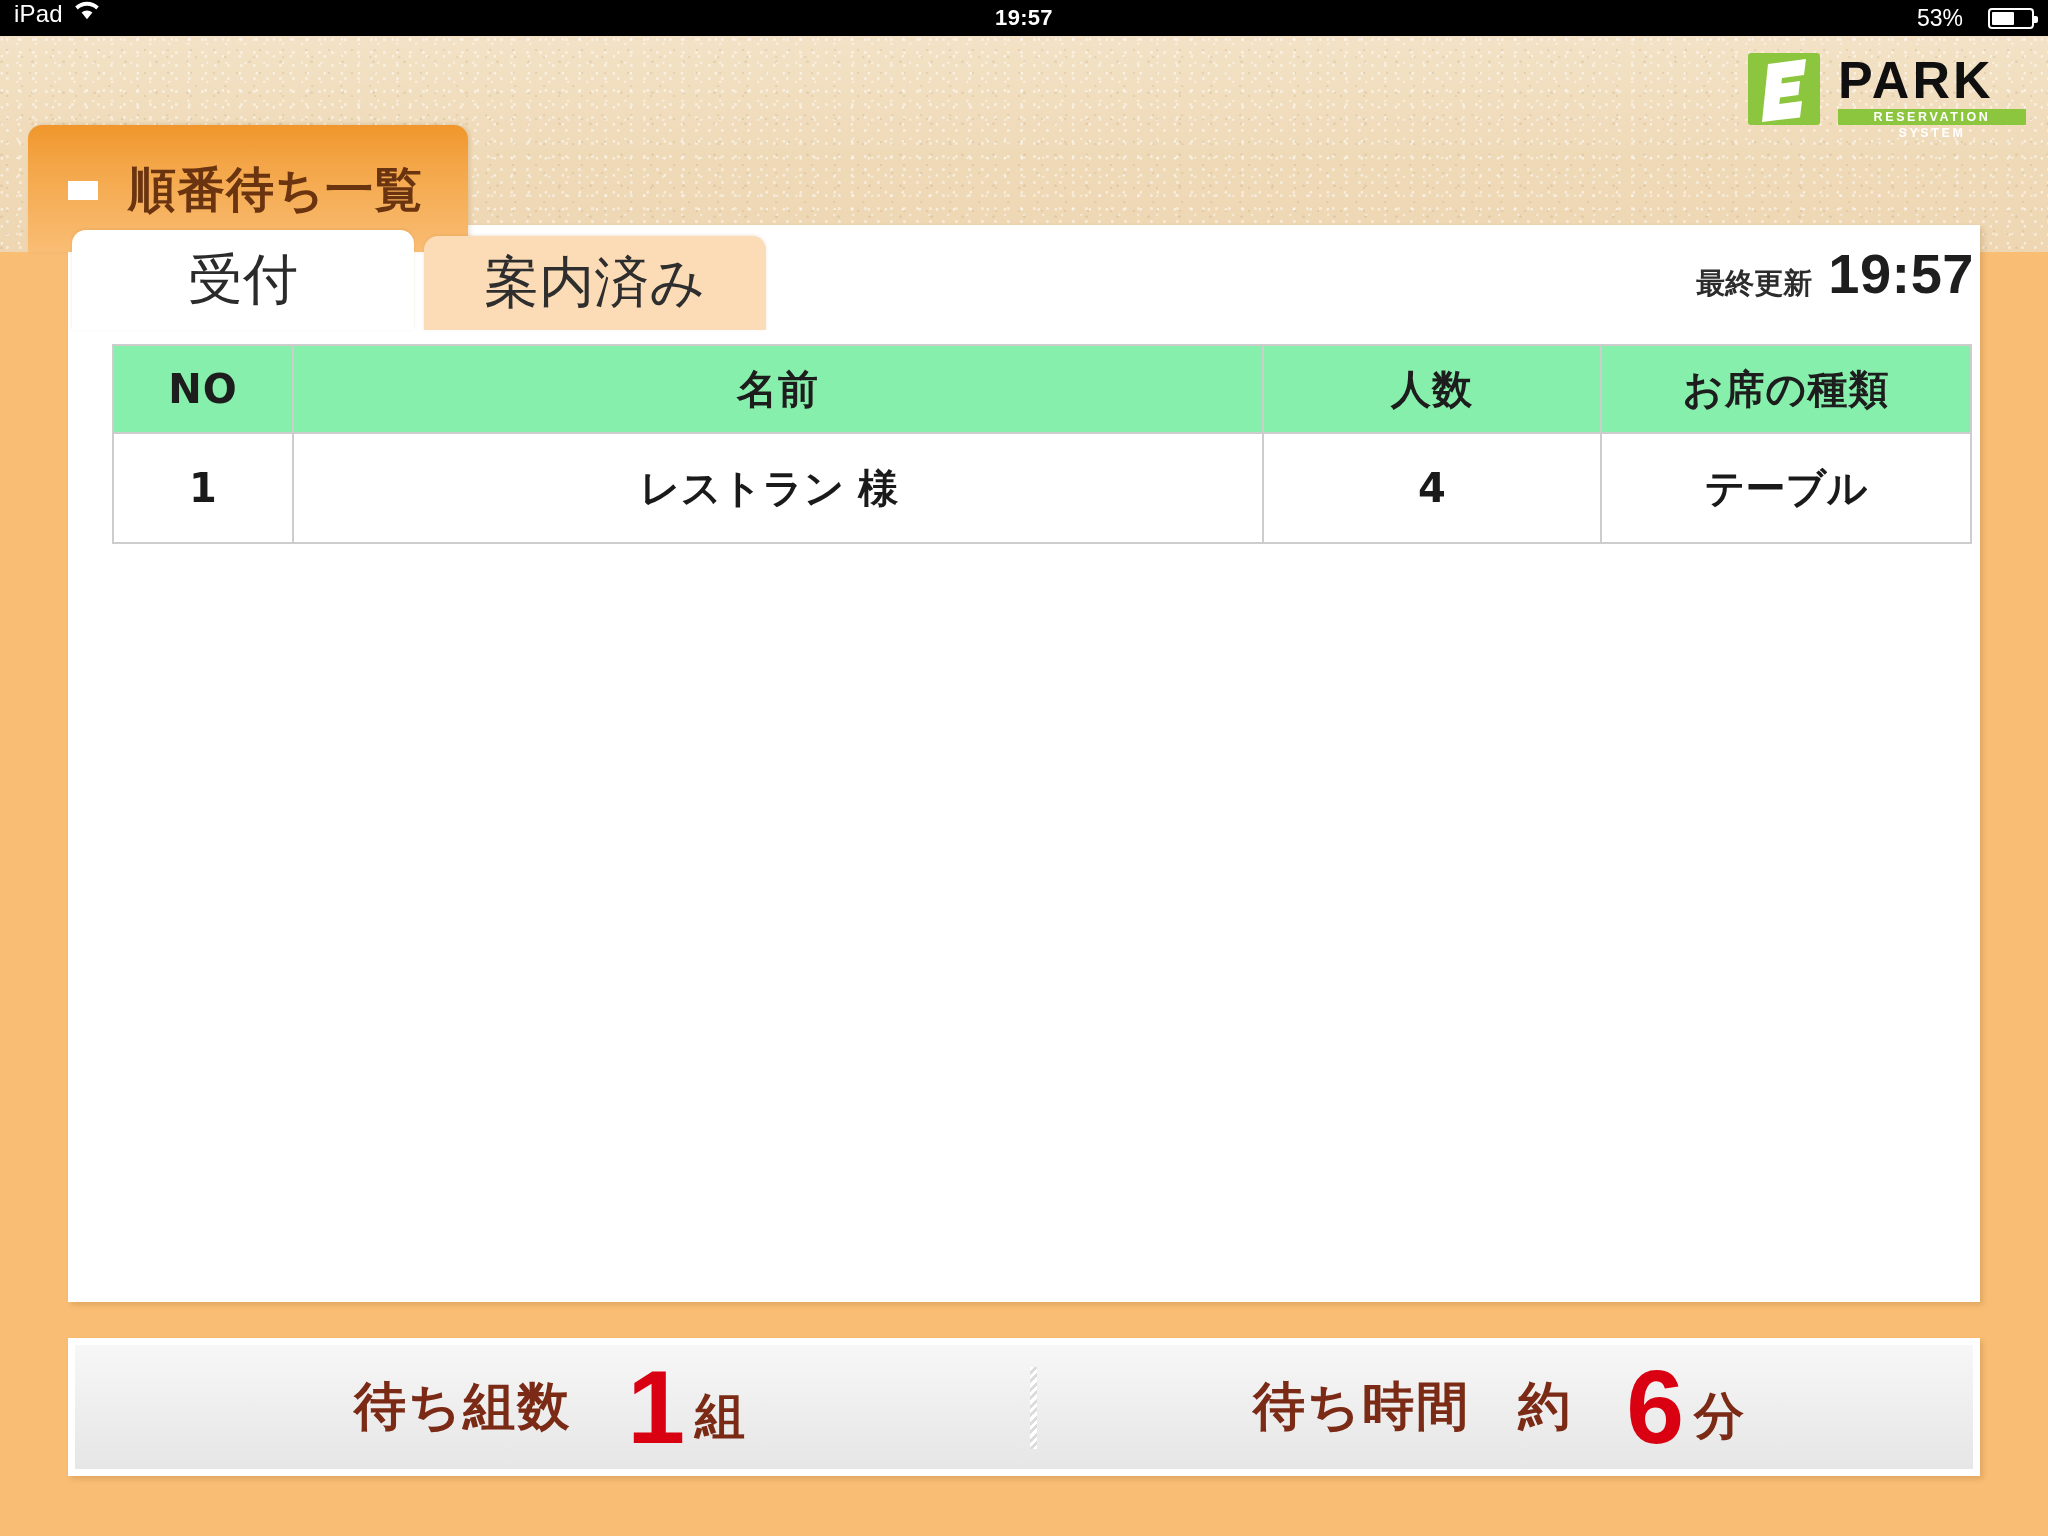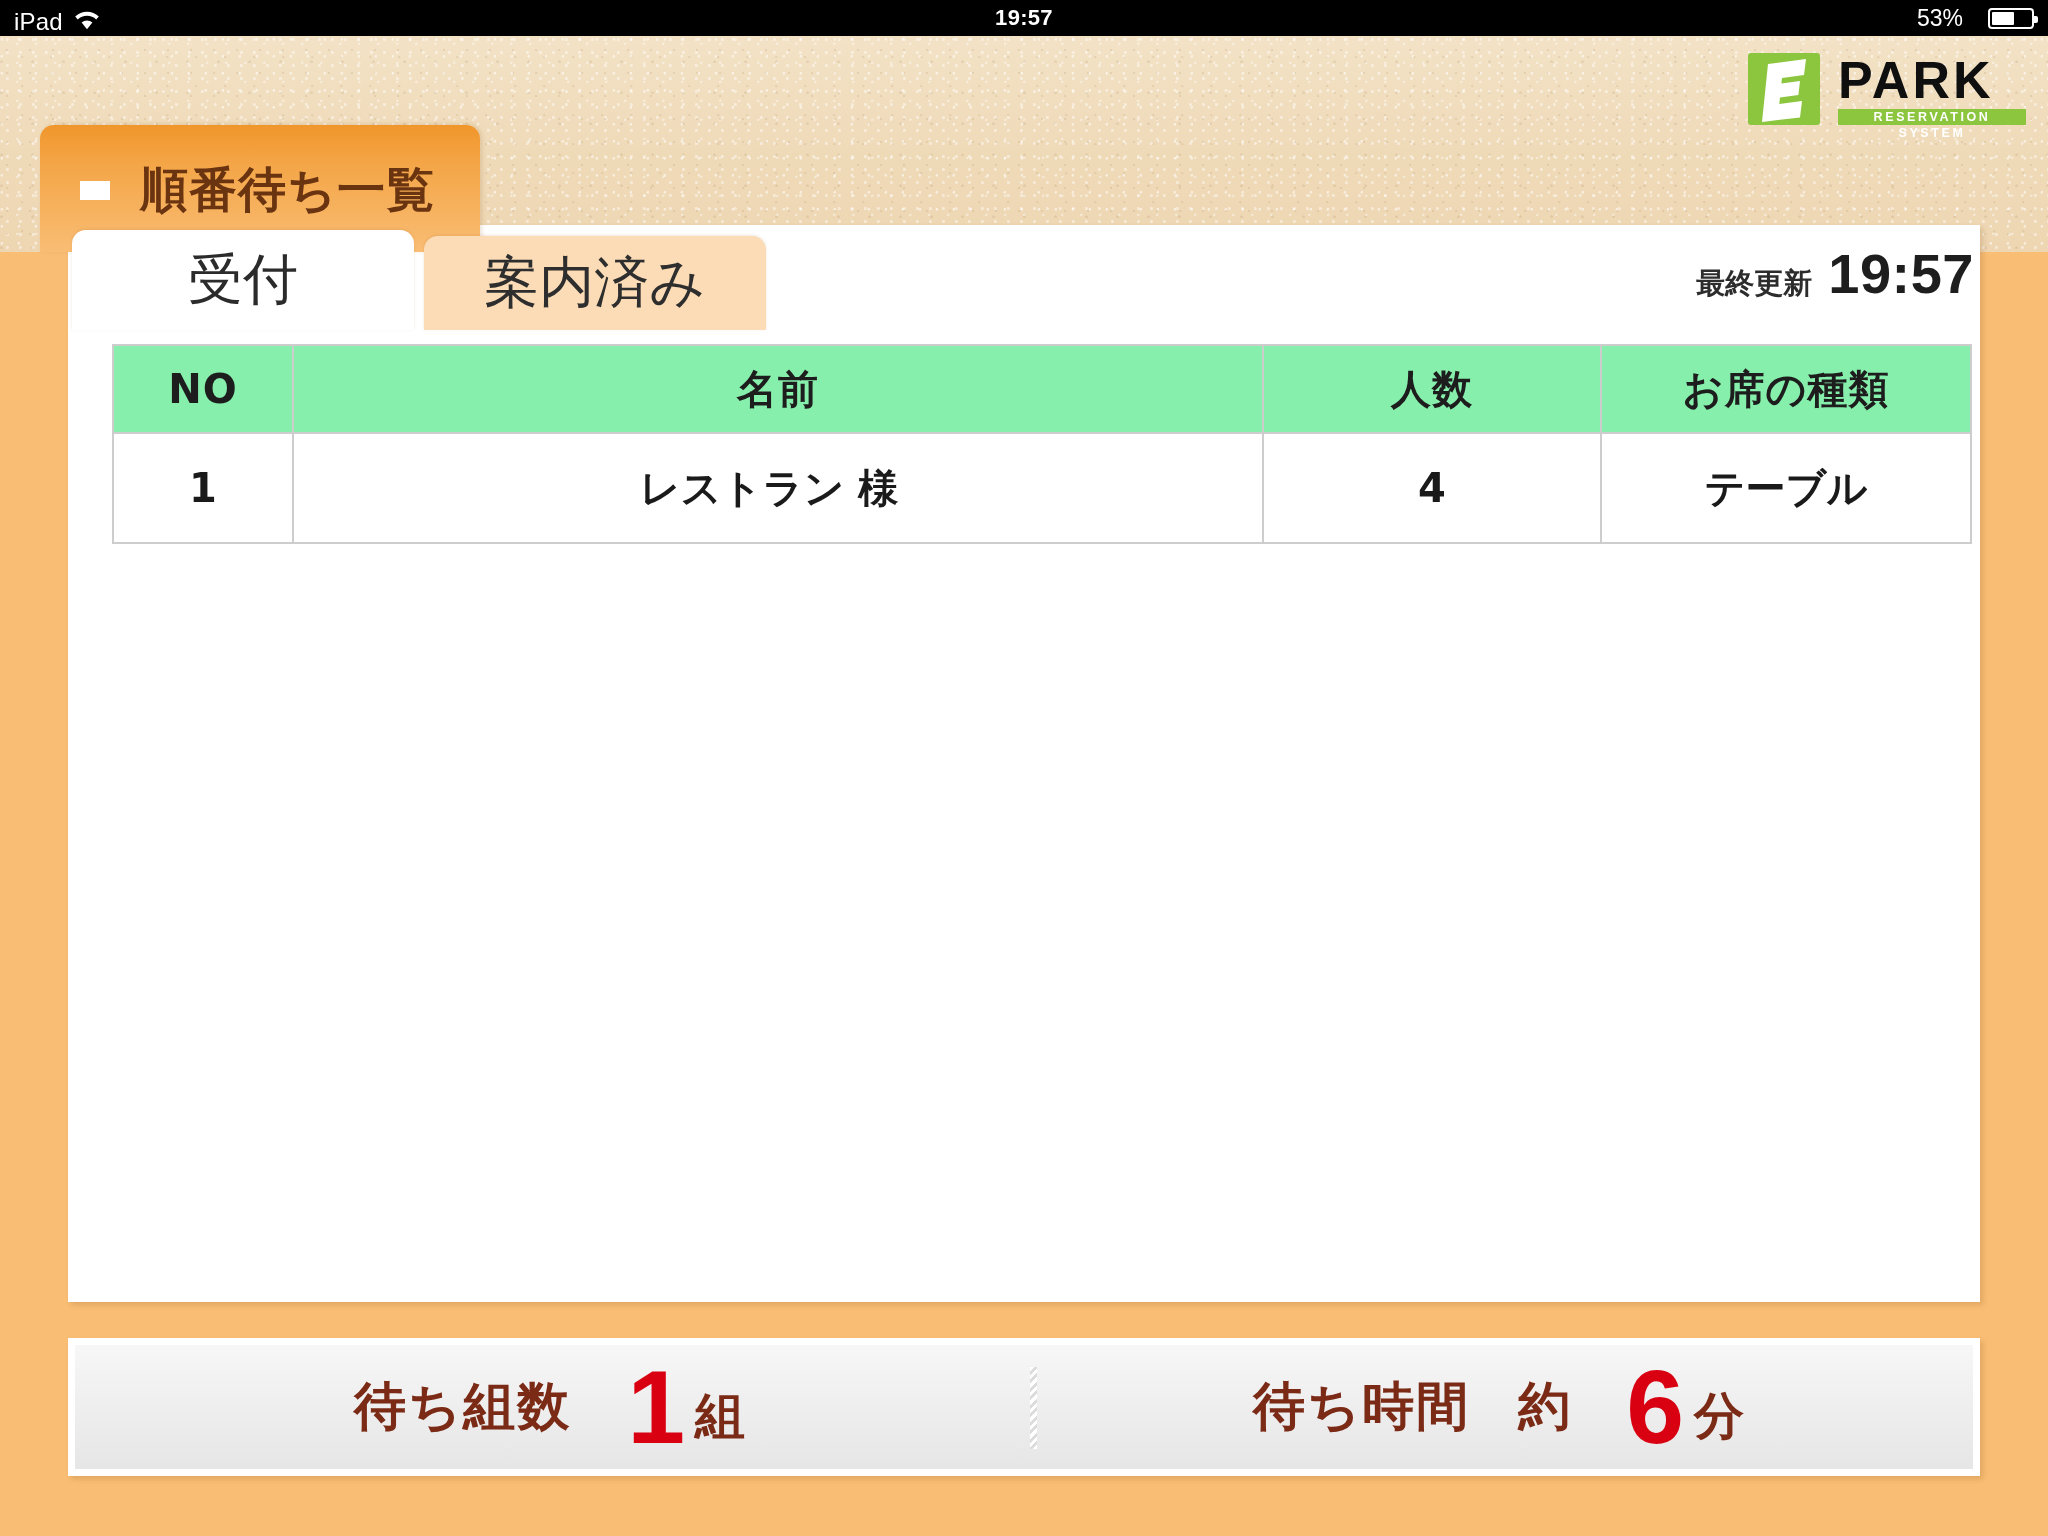--- a/index.html
+++ b/index.html
@@ -30,21 +30,20 @@
     color: #fff;
     display: flex;
     align-items: center;
     z-index: 50;
   }
   #status-left {
     position: absolute;
     left: 14px; top: 0;
     height: 43px;
     display: flex;
-    align-items: center;
     gap: 10px;
   }
   #status-device {
     font-size: 24px;
     letter-spacing: 0.2px;
     color: #fff;
     font-weight: 400;
   }
   .wifi-icon { display: block; }
   #status-center {
@@ -153,21 +152,21 @@
     letter-spacing: 2.6px;
     text-align: center;
     line-height: 16px;
     height: 16px;
     margin-top: 0;
   }
 
   
   #page-title-tab {
     position: absolute;
-    left: 40px; top: 125px;
+    left: 28px; top: 125px;
     width: 440px;
     height: 127px;
     border-radius: 14px 14px 0 0;
     background: linear-gradient(180deg, #f0962b 0%, #f4a648 32%, #f9bd74 100%);
     display: flex;
     align-items: center;
     padding-left: 40px;
     box-shadow: 2px -1px 4px rgba(150,100,40,0.18);
     z-index: 5;
   }

